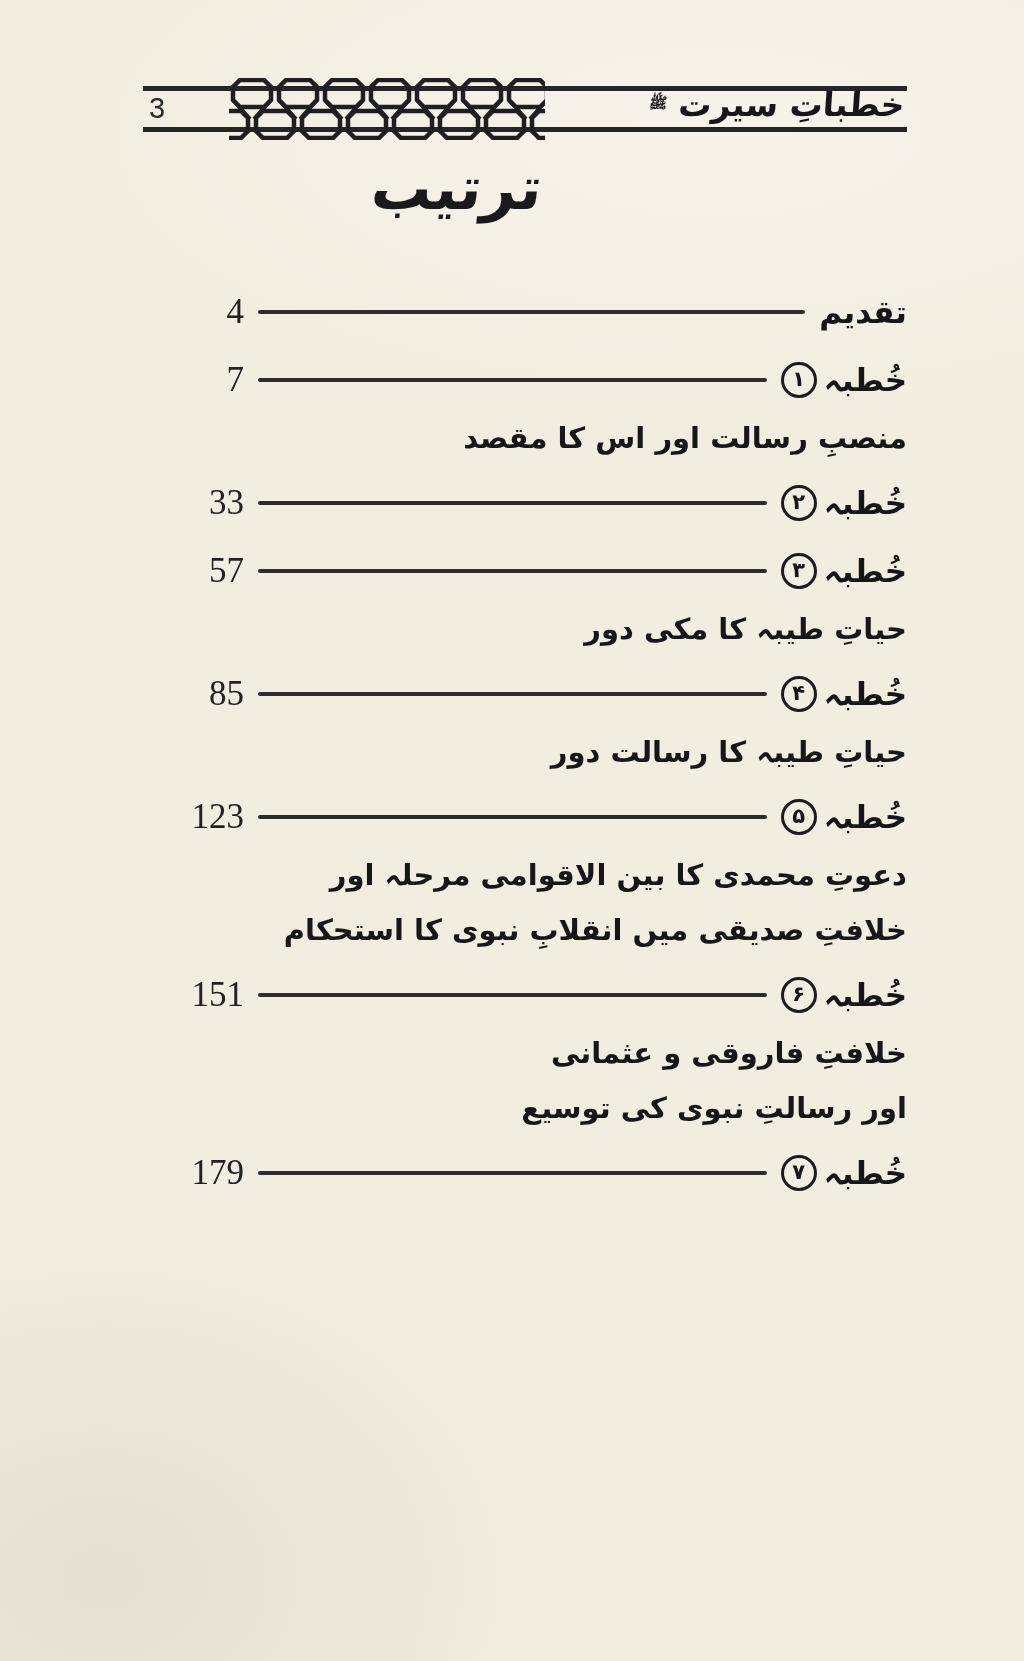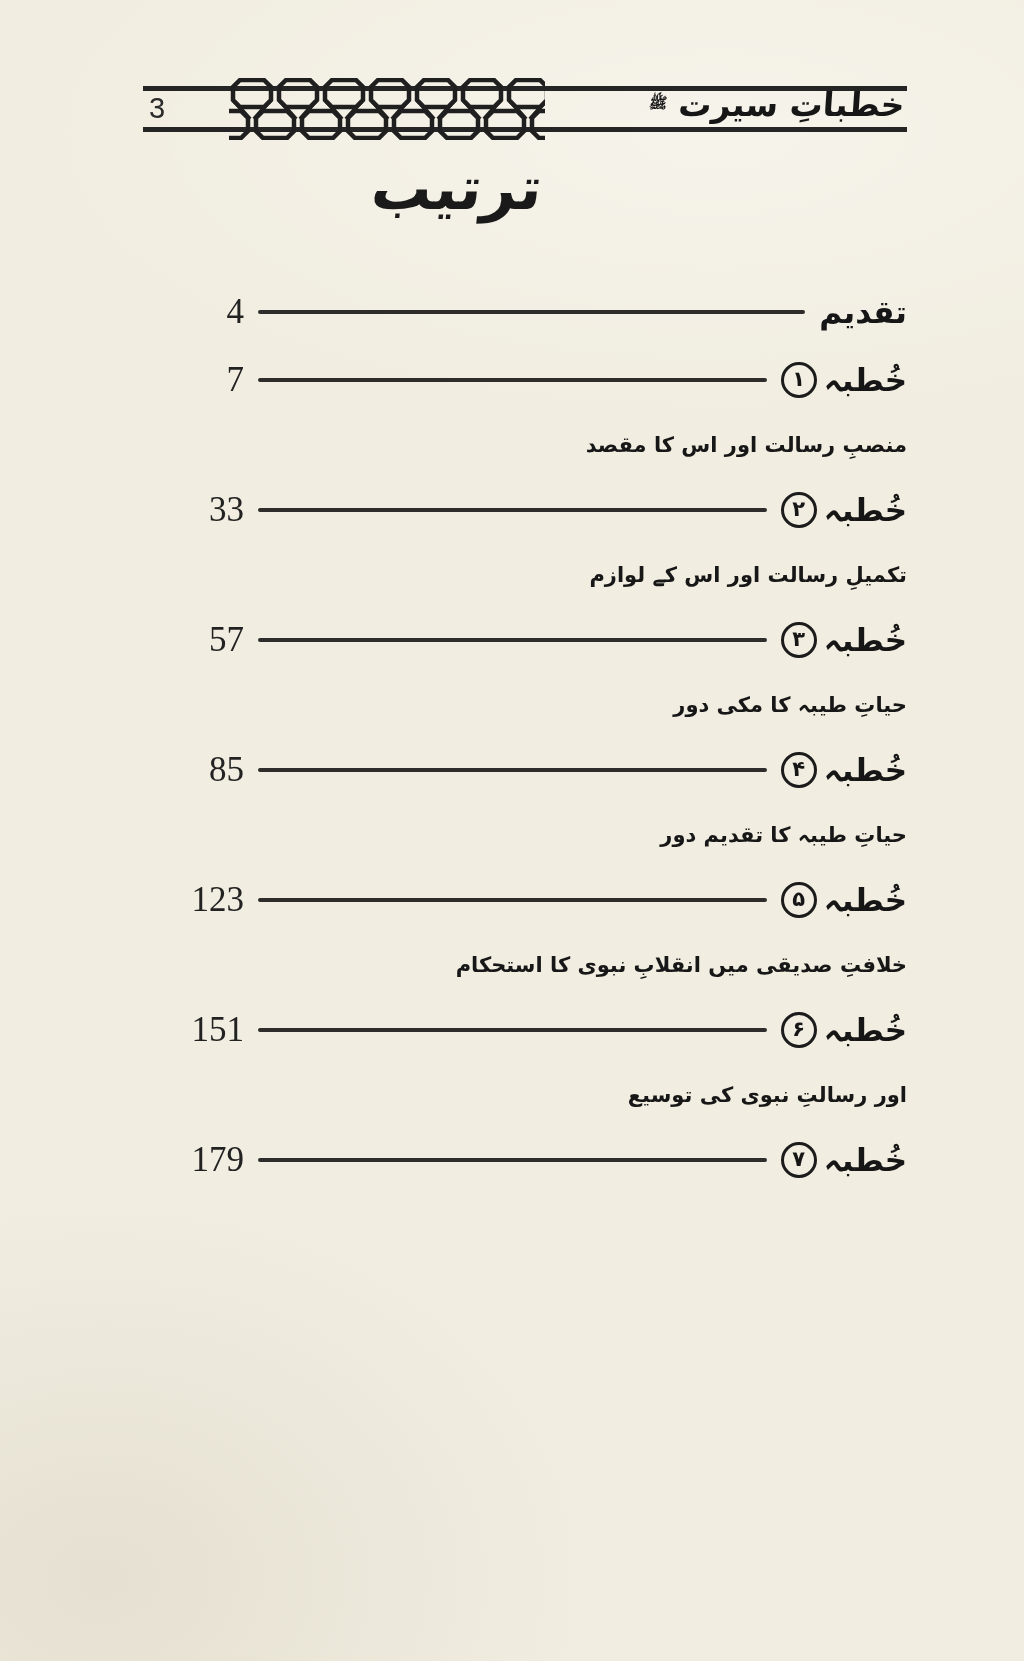--- a/index.html
+++ b/index.html
@@ -60,22 +60,22 @@
   }
   .leader{
     flex:1;height:4px;background:#2e2d2b;margin:0 14px;border-radius:2px;
   }
   .pagenum{
     direction:ltr;text-align:right;min-width:64px;
     font-family:"Liberation Serif", serif;
     font-size:35px;color:#222;
   }
   .subtitle{
-    margin-top:21px;line-height:41px;text-align:right;
-    font-size:21px;font-weight:bold;color:#171717;
+    margin-top:14px;line-height:41px;text-align:right;
+    font-size:29px;font-weight:bold;color:#171717;
     letter-spacing:0;
   }
 </style>
 </head>
 <body>
 
 <div class="header">
   <div class="page-num">3</div>
 
   <svg class="chain" width="316" height="62" viewBox="0 0 316 62" aria-hidden="true">
@@ -131,21 +131,20 @@
     <div class="row">
       <div class="label-wrap">
         <span>خُطبہ</span>
         <span class="circle">
             <span>۲</span>
           </span>
       </div>
       <div class="leader"></div>
       <div class="pagenum">33</div>
     </div>
-    <div class="subtitle">تکمیلِ رسالت اور اس کے لوازم</div>
   </div>
 
   <div class="entry">
     <div class="row">
       <div class="label-wrap">
         <span>خُطبہ</span>
         <span class="circle">
             <span>۳</span>
           </span>
       </div>
@@ -159,48 +158,50 @@
     <div class="row">
       <div class="label-wrap">
         <span>خُطبہ</span>
         <span class="circle">
             <span>۴</span>
           </span>
       </div>
       <div class="leader"></div>
       <div class="pagenum">85</div>
     </div>
-    <div class="subtitle">حیاتِ طیبہ کا تقدیم دور</div>
+    <div class="subtitle">حیاتِ طیبہ کا رسالت دور</div>
   </div>
 
   <div class="entry">
     <div class="row">
       <div class="label-wrap">
         <span>خُطبہ</span>
         <span class="circle">
             <span>۵</span>
           </span>
       </div>
       <div class="leader"></div>
       <div class="pagenum">123</div>
     </div>
+    <div class="subtitle">دعوتِ محمدی کا بین الاقوامی مرحلہ اور</div>
     <div class="subtitle">خلافتِ صدیقی میں انقلابِ نبوی کا استحکام</div>
   </div>
 
   <div class="entry">
     <div class="row">
       <div class="label-wrap">
         <span>خُطبہ</span>
         <span class="circle">
             <span>۶</span>
           </span>
       </div>
       <div class="leader"></div>
       <div class="pagenum">151</div>
     </div>
+    <div class="subtitle">خلافتِ فاروقی و عثمانی</div>
     <div class="subtitle">اور رسالتِ نبوی کی توسیع</div>
   </div>
 
   <div class="entry">
     <div class="row">
       <div class="label-wrap">
         <span>خُطبہ</span>
         <span class="circle">
             <span>۷</span>
           </span>

